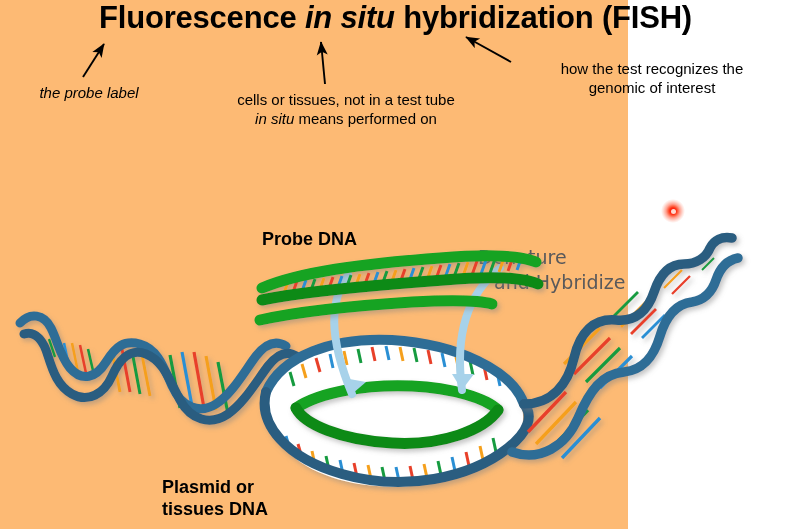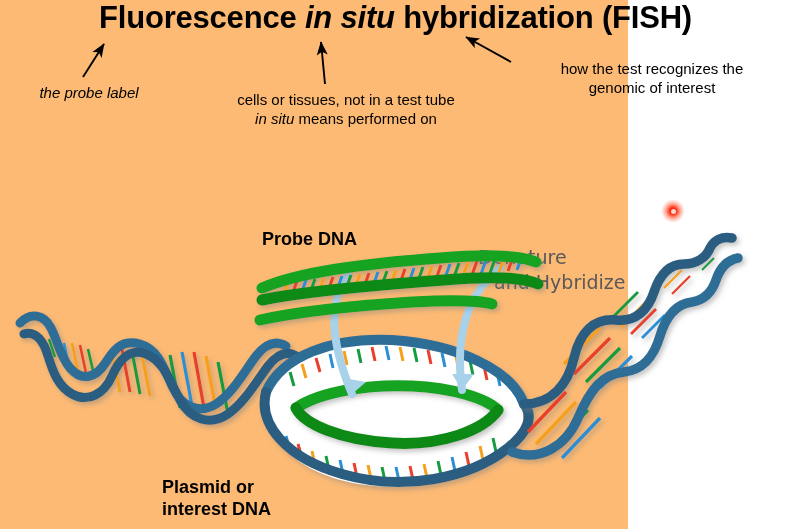--- a/index.html
+++ b/index.html
@@ -366,18 +366,18 @@
 
   <div class="diagram-label" id="label-probe-dna">Probe DNA</div>
 
   <div id="label-denature">
     <span class="l1">Denature</span>
     <span class="l2">and Hybridize</span>
   </div>
 
   <div class="diagram-label" id="label-plasmid">
     <div>Plasmid or</div>
-    <div>interest DNA</div>
+    <div>tissues DNA</div>
   </div>
 
   <div id="laser-pointer"></div>
 
 </div>
 
 </body></html>

